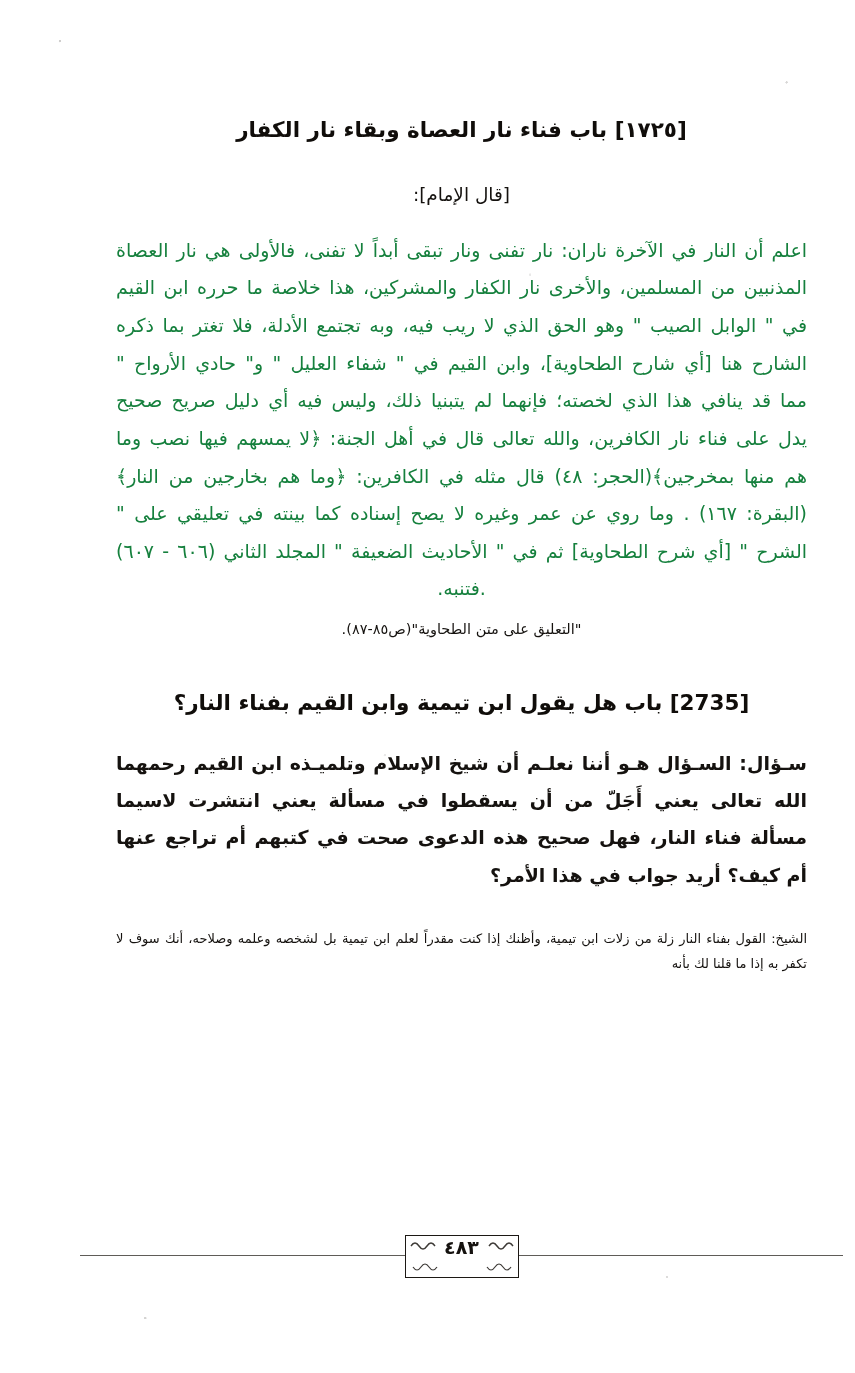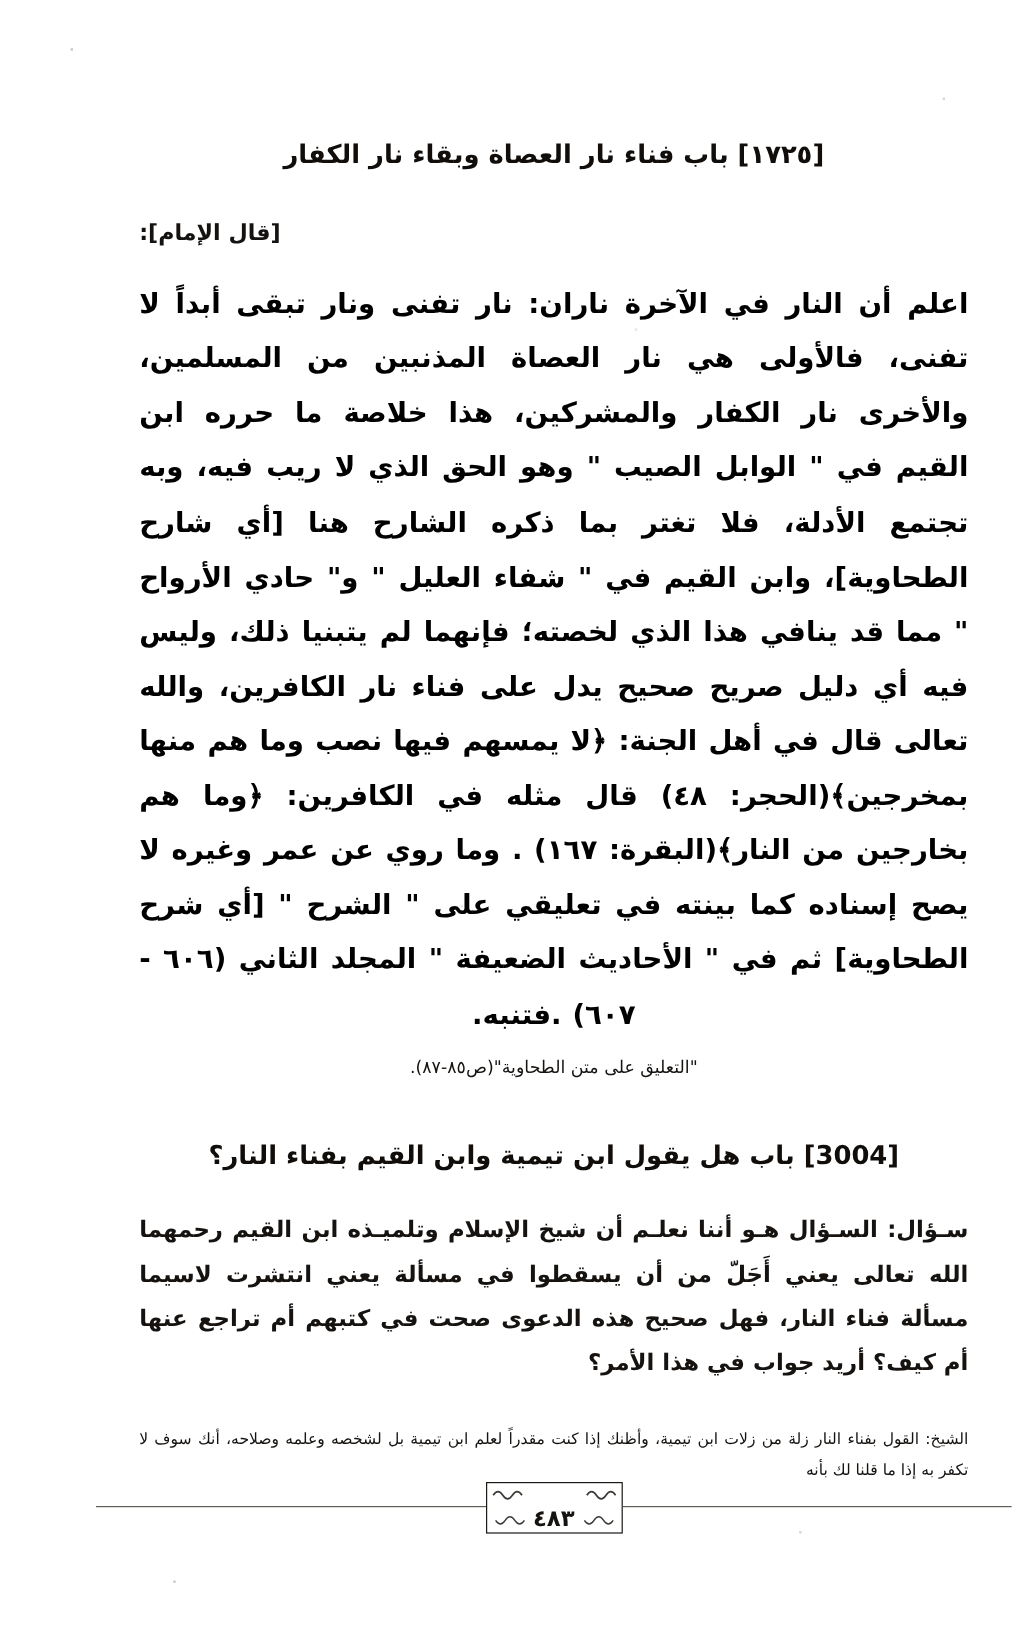--- a/index.html
+++ b/index.html
@@ -53,35 +53,34 @@
     margin: 0;
     letter-spacing: 0px;
     line-height: 1.5;
     color: #100d0a;
   }
 
   .title-block-1 { margin-top: 18px; margin-bottom: 34px; }
 
   .speaker-line {
     font-size: 18.5px;
-    font-weight: bold;
-    text-align: left;
+    font-weight: normal;
+    text-align: center;
     margin: 0 0 22px 0;
     line-height: 1.6;
   }
 
   p.body-text {
-    font-size: 23px;
+    font-size: 19px;
     line-height: 1.98;
     text-align: justify;
     text-align-last: center;
     margin: 0 0 10px 0;
-    color: #000000;
+    color: #15803d;
     word-spacing: 1px;
-    font-weight: bold;
   }
 
   .source-line {
     font-size: 14.5px;
     text-align: center;
     margin: 10px 0 0 0;
     line-height: 1.6;
   }
 
   .gap-lg { height: 46px; }
@@ -126,21 +125,21 @@
   .page-number-box {
     position: absolute;
     left: 50%;
     transform: translateX(-50%);
     top: 0;
     width: 112px;
     height: 41px;
     background: #ffffff;
     border: 1.6px solid #1c1814;
     display: flex;
-    align-items: flex-end;
+    align-items: flex-start;
     justify-content: center;
     font-size: 19px;
     font-weight: bold;
     letter-spacing: 1px;
   }
   .ornament {
     position: absolute;
     top: 2px;
     width: 26px;
     height: 16px;
@@ -165,21 +164,21 @@
 
     <p class="speaker-line">[قال الإمام]:</p>
 
     <p class="body-text">اعلم أن النار في الآخرة ناران: نار تفنى ونار تبقى أبداً لا تفنى، فالأولى هي نار العصاة المذنبين من المسلمين، والأخرى نار الكفار والمشركين، هذا خلاصة ما حرره ابن القيم في " الوابل الصيب " وهو الحق الذي لا ريب فيه، وبه تجتمع الأدلة، فلا تغتر بما ذكره الشارح هنا [أي شارح الطحاوية]، وابن القيم في " شفاء العليل " و" حادي الأرواح " مما قد ينافي هذا الذي لخصته؛ فإنهما لم يتبنيا ذلك، وليس فيه أي دليل صريح صحيح يدل على فناء نار الكافرين، والله تعالى قال في أهل الجنة: ﴿لا يمسهم فيها نصب وما هم منها بمخرجين﴾(الحجر: ٤٨) قال مثله في الكافرين: ﴿وما هم بخارجين من النار﴾(البقرة: ١٦٧) . وما روي عن عمر وغيره لا يصح إسناده كما بينته في تعليقي على " الشرح " [أي شرح الطحاوية] ثم في " الأحاديث الضعيفة " المجلد الثاني (٦٠٦ - ٦٠٧) .فتنبه.</p>
 
     <p class="source-line">"التعليق على متن الطحاوية"(ص٨٥-٨٧).</p>
 
     <div class="gap-lg"></div>
 
     <div class="title-block-2">
-      <h2 class="chapter-title">[3004] باب هل يقول ابن تيمية وابن القيم بفناء النار؟</h2>
+      <h2 class="chapter-title">[2735] باب هل يقول ابن تيمية وابن القيم بفناء النار؟</h2>
     </div>
 
     <p class="qa-text ragged">سـؤال: السـؤال هـو أننا نعلـم أن شيخ الإسلام وتلميـذه ابن القيم رحمهما الله تعالى يعني أَجَلّ من أن يسقطوا في مسألة يعني انتشرت لاسيما مسألة فناء النار، فهل صحيح هذه الدعوى صحت في كتبهم أم تراجع عنها أم كيف؟ أريد جواب في هذا الأمر؟</p>
 
     <div class="gap-md"></div>
 
     <p class="answer-text">الشيخ: القول بفناء النار زلة من زلات ابن تيمية، وأظنك إذا كنت مقدراً لعلم ابن تيمية بل لشخصه وعلمه وصلاحه، أنك سوف لا تكفر به إذا ما قلنا لك بأنه</p>
 
   </div>
 

